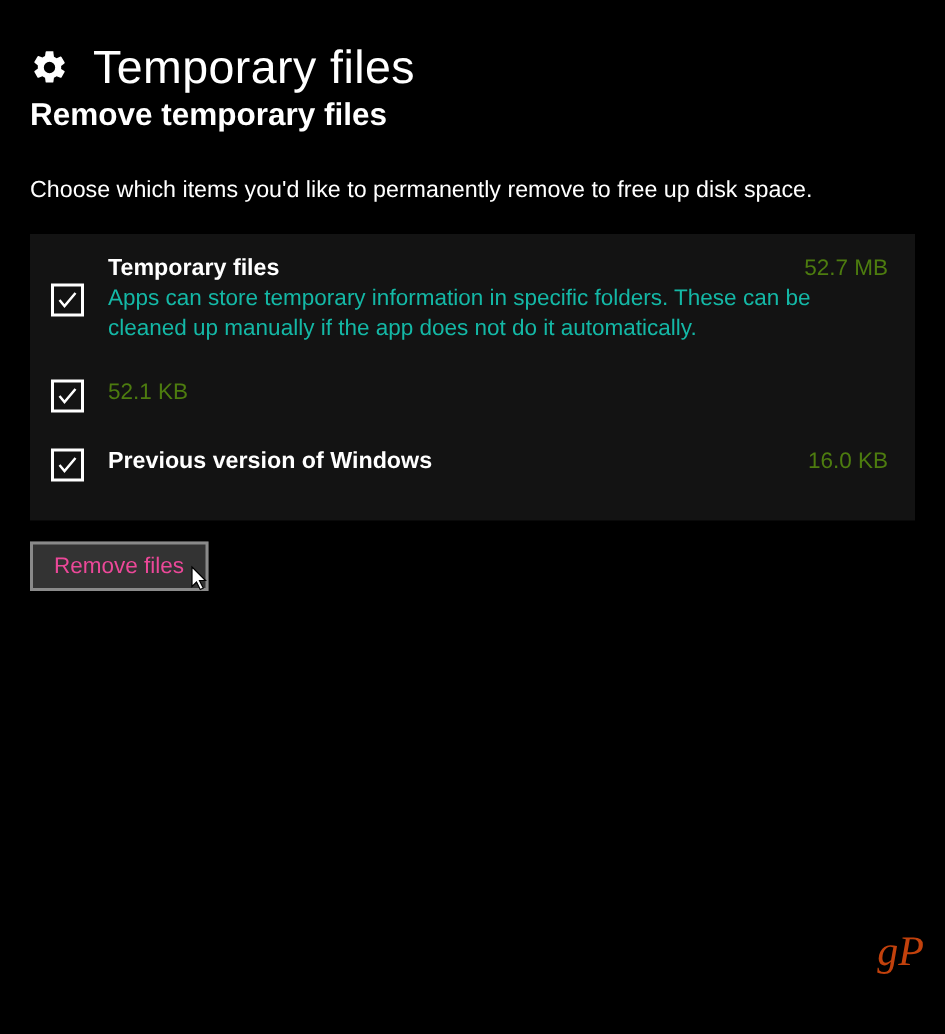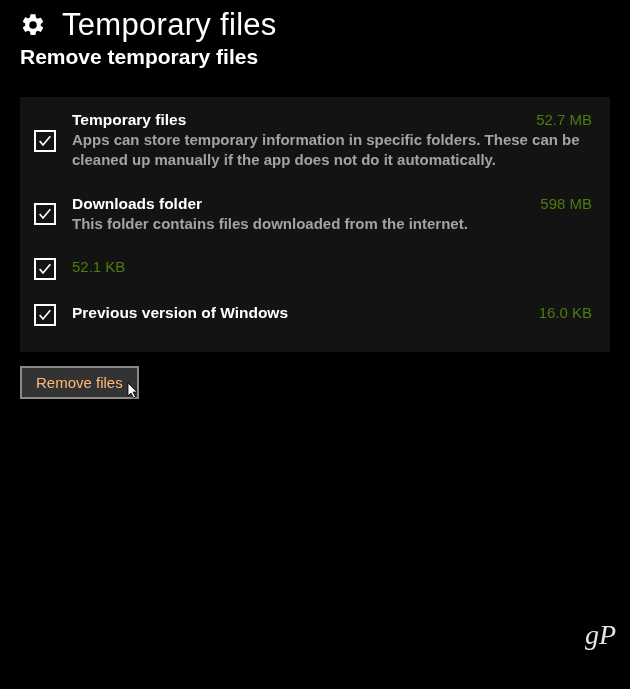--- a/index.html
+++ b/index.html
@@ -6,21 +6,21 @@
     body {
       width: 630px;
       height: 689px;
       background: #000000;
       font-family: "Segoe UI", Tahoma, sans-serif;
       color: #ffffff;
       overflow: hidden;
       position: relative;
     }
     .page {
-      padding: 7px 20px 20px 20px;
+      padding: 27px 20px 20px 20px;
     }
     .header-row {
       display: flex;
       align-items: center;
       gap: 16px;
       margin-bottom: 2px;
     }
     .gear {
       width: 26px;
       height: 26px;
@@ -88,105 +88,90 @@
       font-weight: 600;
       color: #ffffff;
     }
     .item-size {
       font-size: 15px;
       font-weight: 400;
       color: #4d7c0f;
     }
     .item-desc {
       font-size: 15px;
-      font-weight: 700;
-      color: #a3a3a3;
+      font-weight: 400;
+      color: #14b8a6;
       line-height: 1.35;
       margin-top: 1px;
     }
     .btn-row {
       margin-top: 14px;
     }
     .btn {
       background: #333333;
       border: 2px solid #8a8a8a;
-      color: #fdba74;
+      color: #ec4899;
       font-family: inherit;
       font-size: 15px;
       padding: 6px 14px;
       cursor: pointer;
       position: relative;
     }
     .cursor {
       position: absolute;
       right: -2px;
       bottom: -3px;
       width: 12px;
       height: 18px;
       pointer-events: none;
     }
     .watermark {
       position: absolute;
       right: 14px;
       bottom: 38px;
       font-family: Georgia, "Times New Roman", serif;
       font-size: 28px;
-      color: #e5e5e5;
+      color: #c2410c;
       font-style: italic;
     }
   </style>
 </head>
 <body>
 
 <div class="page">
   <div class="header-row">
     <span class="gear">
       <svg viewBox="0 0 24 24">
           <path d="M19.14,12.94a7.07,7.07,0,0,0,.05-.94,7.07,7.07,0,0,0-.05-.94l2.03-1.58a.5.5,0,0,0,.12-.64l-1.92-3.32a.5.5,0,0,0-.61-.22l-2.39.96a7.03,7.03,0,0,0-1.62-.94l-.36-2.54A.5.5,0,0,0,13.9,2h-3.8a.5.5,0,0,0-.49.42L9.25,4.96a7.03,7.03,0,0,0-1.62.94l-2.39-.96a.5.5,0,0,0-.61.22L2.71,8.48a.5.5,0,0,0,.12.64L4.86,10.7a7.07,7.07,0,0,0-.05.94,7.07,7.07,0,0,0,.05.94L2.83,14.16a.5.5,0,0,0-.12.64l1.92,3.32a.5.5,0,0,0,.61.22l2.39-.96a7.03,7.03,0,0,0,1.62.94l.36,2.54a.5.5,0,0,0,.49.42h3.8a.5.5,0,0,0,.49-.42l.36-2.54a7.03,7.03,0,0,0,1.62-.94l2.39.96a.5.5,0,0,0,.61-.22l1.92-3.32a.5.5,0,0,0-.12-.64ZM12,15.5A3.5,3.5,0,1,1,15.5,12,3.5,3.5,0,0,1,12,15.5Z"></path>
         </svg>
     </span>
     <div class="h1">Temporary files</div>
   </div>
   <div class="h2">Remove temporary files</div>
+  <div class="intro">Choose which items you'd like to permanently remove to free up disk space.</div>
 
   <div class="panel">
 
     <div class="item">
       <div class="cb-wrap">
         <div class="cb">
           <svg viewBox="0 0 24 24">
               <polyline points="4 12 9 18 20 5"></polyline>
             </svg>
         </div>
       </div>
       <div class="content">
         <div class="title-row">
           <div class="item-title">Temporary files</div>
           <div class="item-size">52.7 MB</div>
         </div>
         <div class="item-desc">Apps can store temporary information in specific folders. These can be cleaned up manually if the app does not do it automatically.</div>
       </div>
     </div>
 
-    <div class="item">
-      <div class="cb-wrap">
-        <div class="cb">
-          <svg viewBox="0 0 24 24">
-              <polyline points="4 12 9 18 20 5"></polyline>
-            </svg>
-        </div>
-      </div>
-      <div class="content">
-        <div class="title-row">
-          <div class="item-title">Downloads folder</div>
-          <div class="item-size">598 MB</div>
-        </div>
-        <div class="item-desc">This folder contains files downloaded from the internet.</div>
-      </div>
-    </div>
 
     <div class="item">
       <div class="cb-wrap">
         <div class="cb">
           <svg viewBox="0 0 24 24">
               <polyline points="4 12 9 18 20 5"></polyline>
             </svg>
         </div>
       </div>
       <div class="content">

